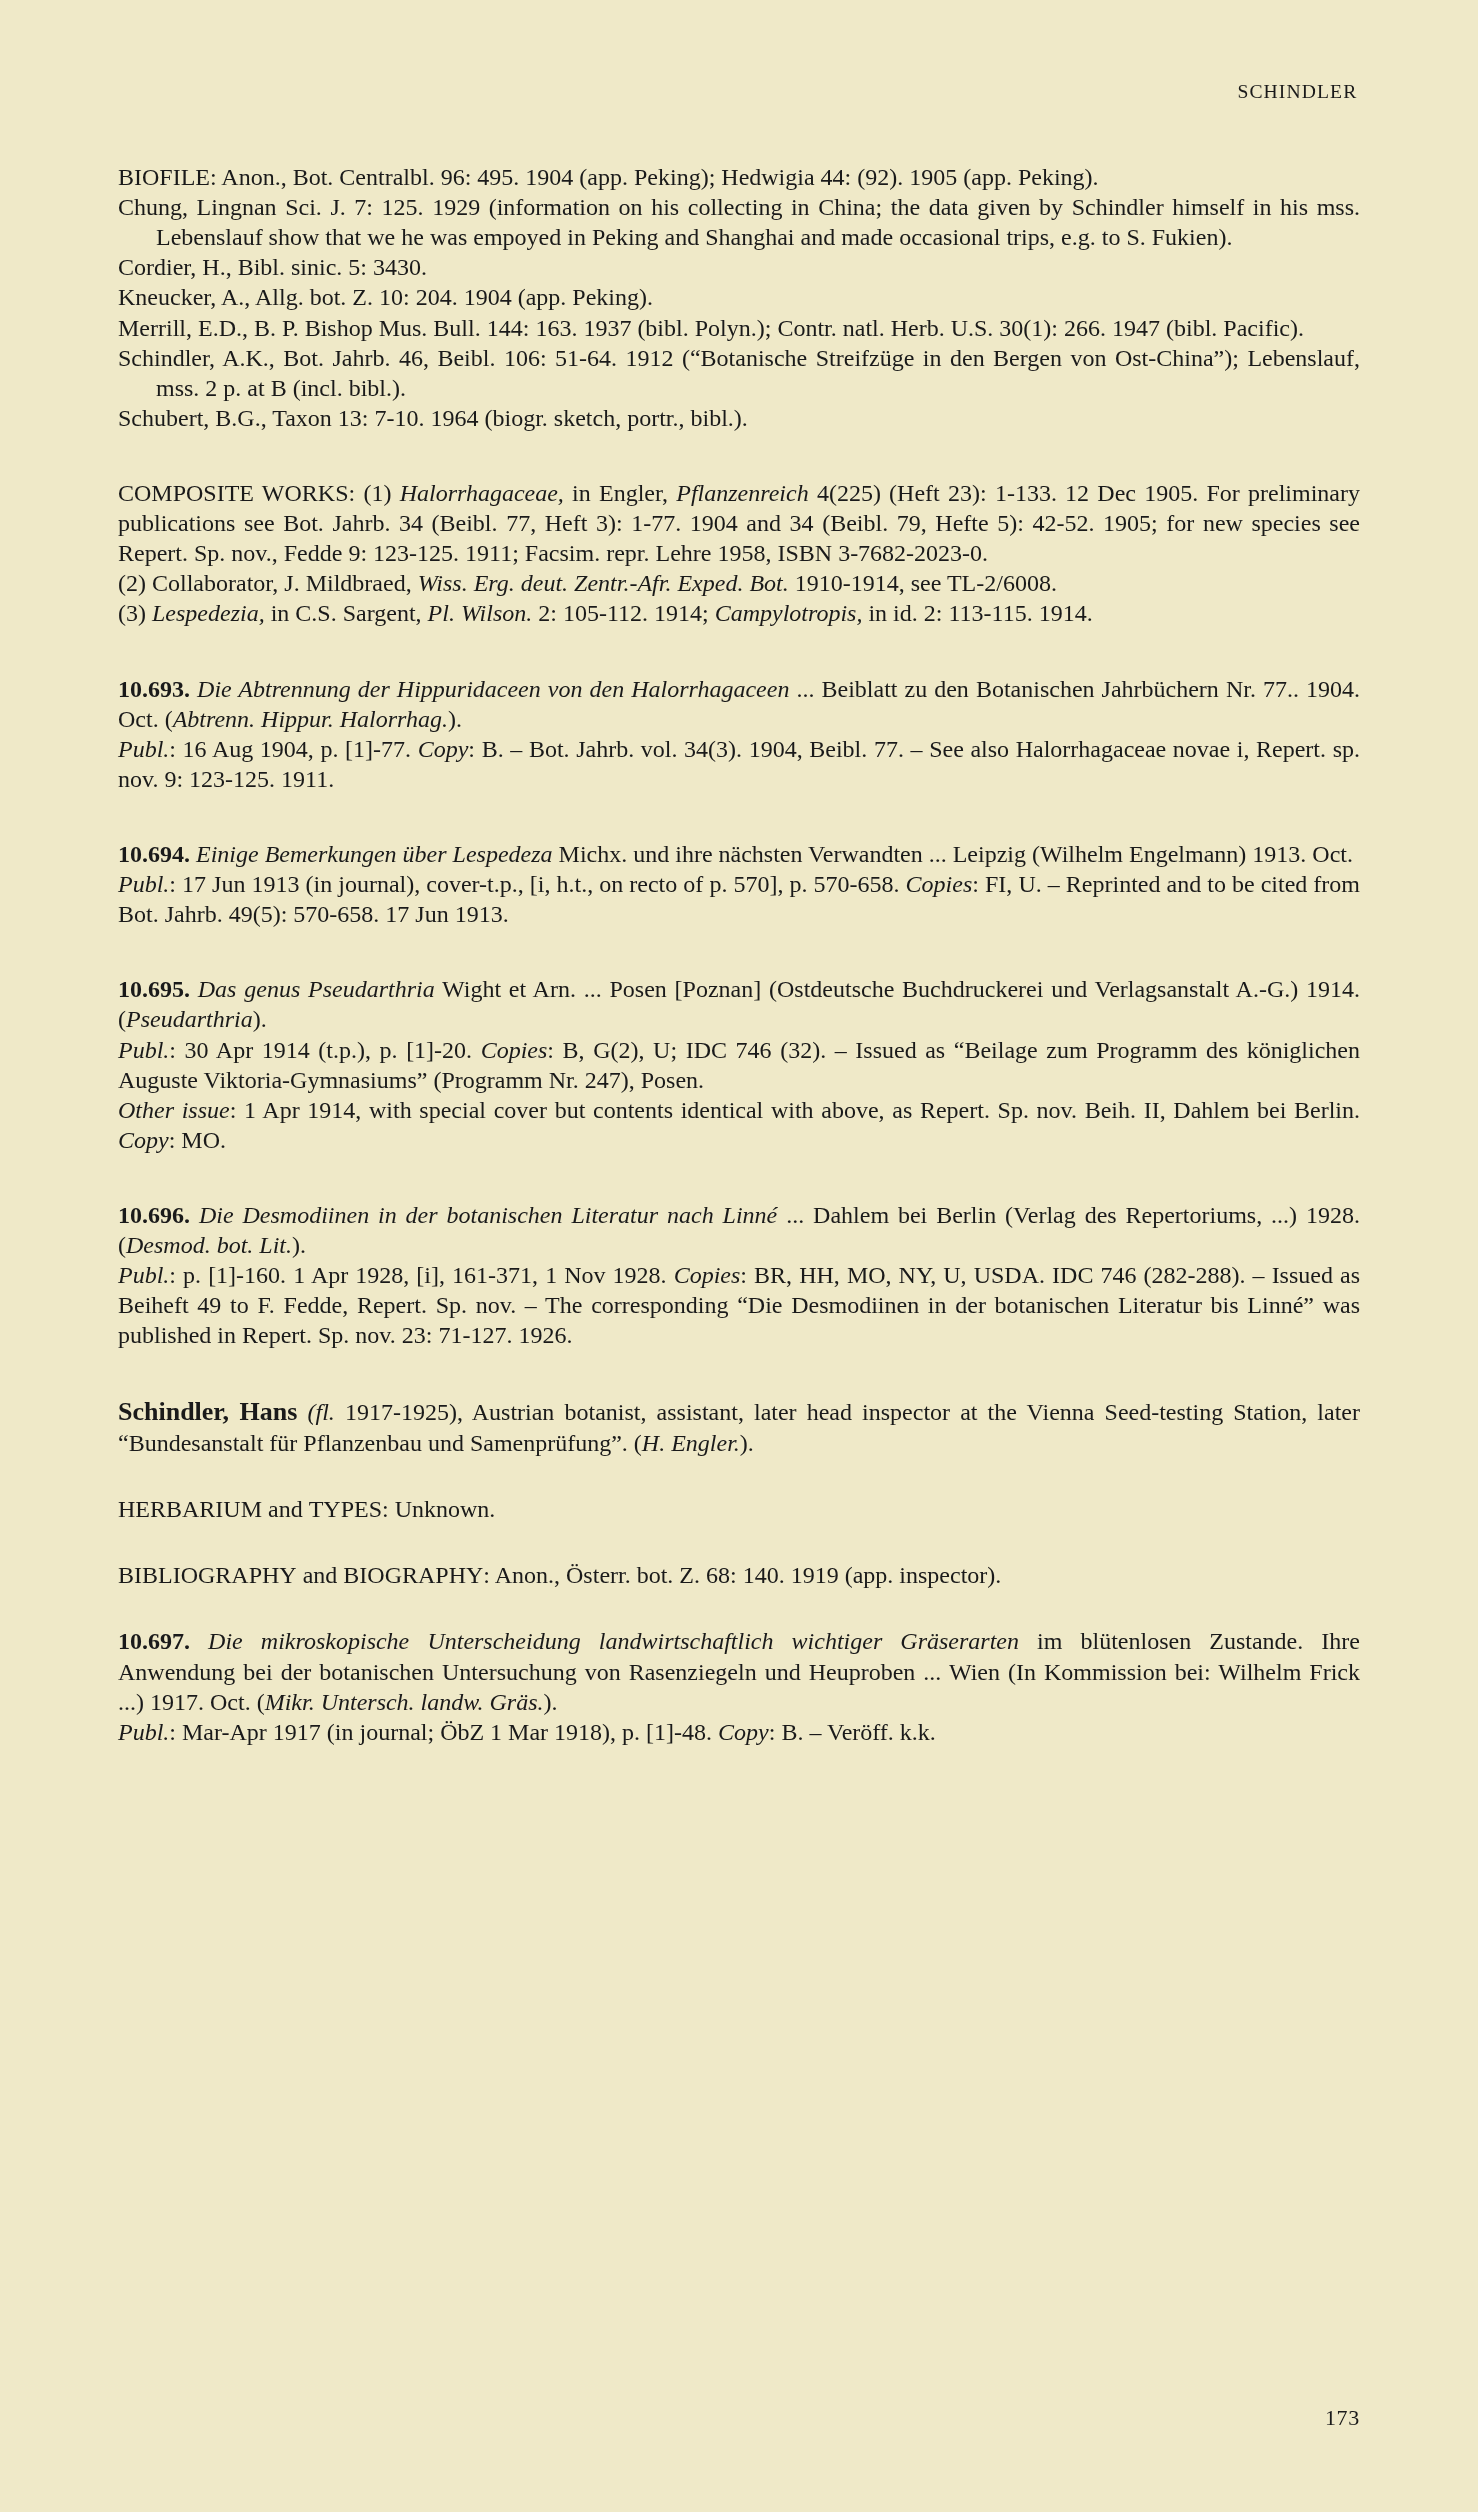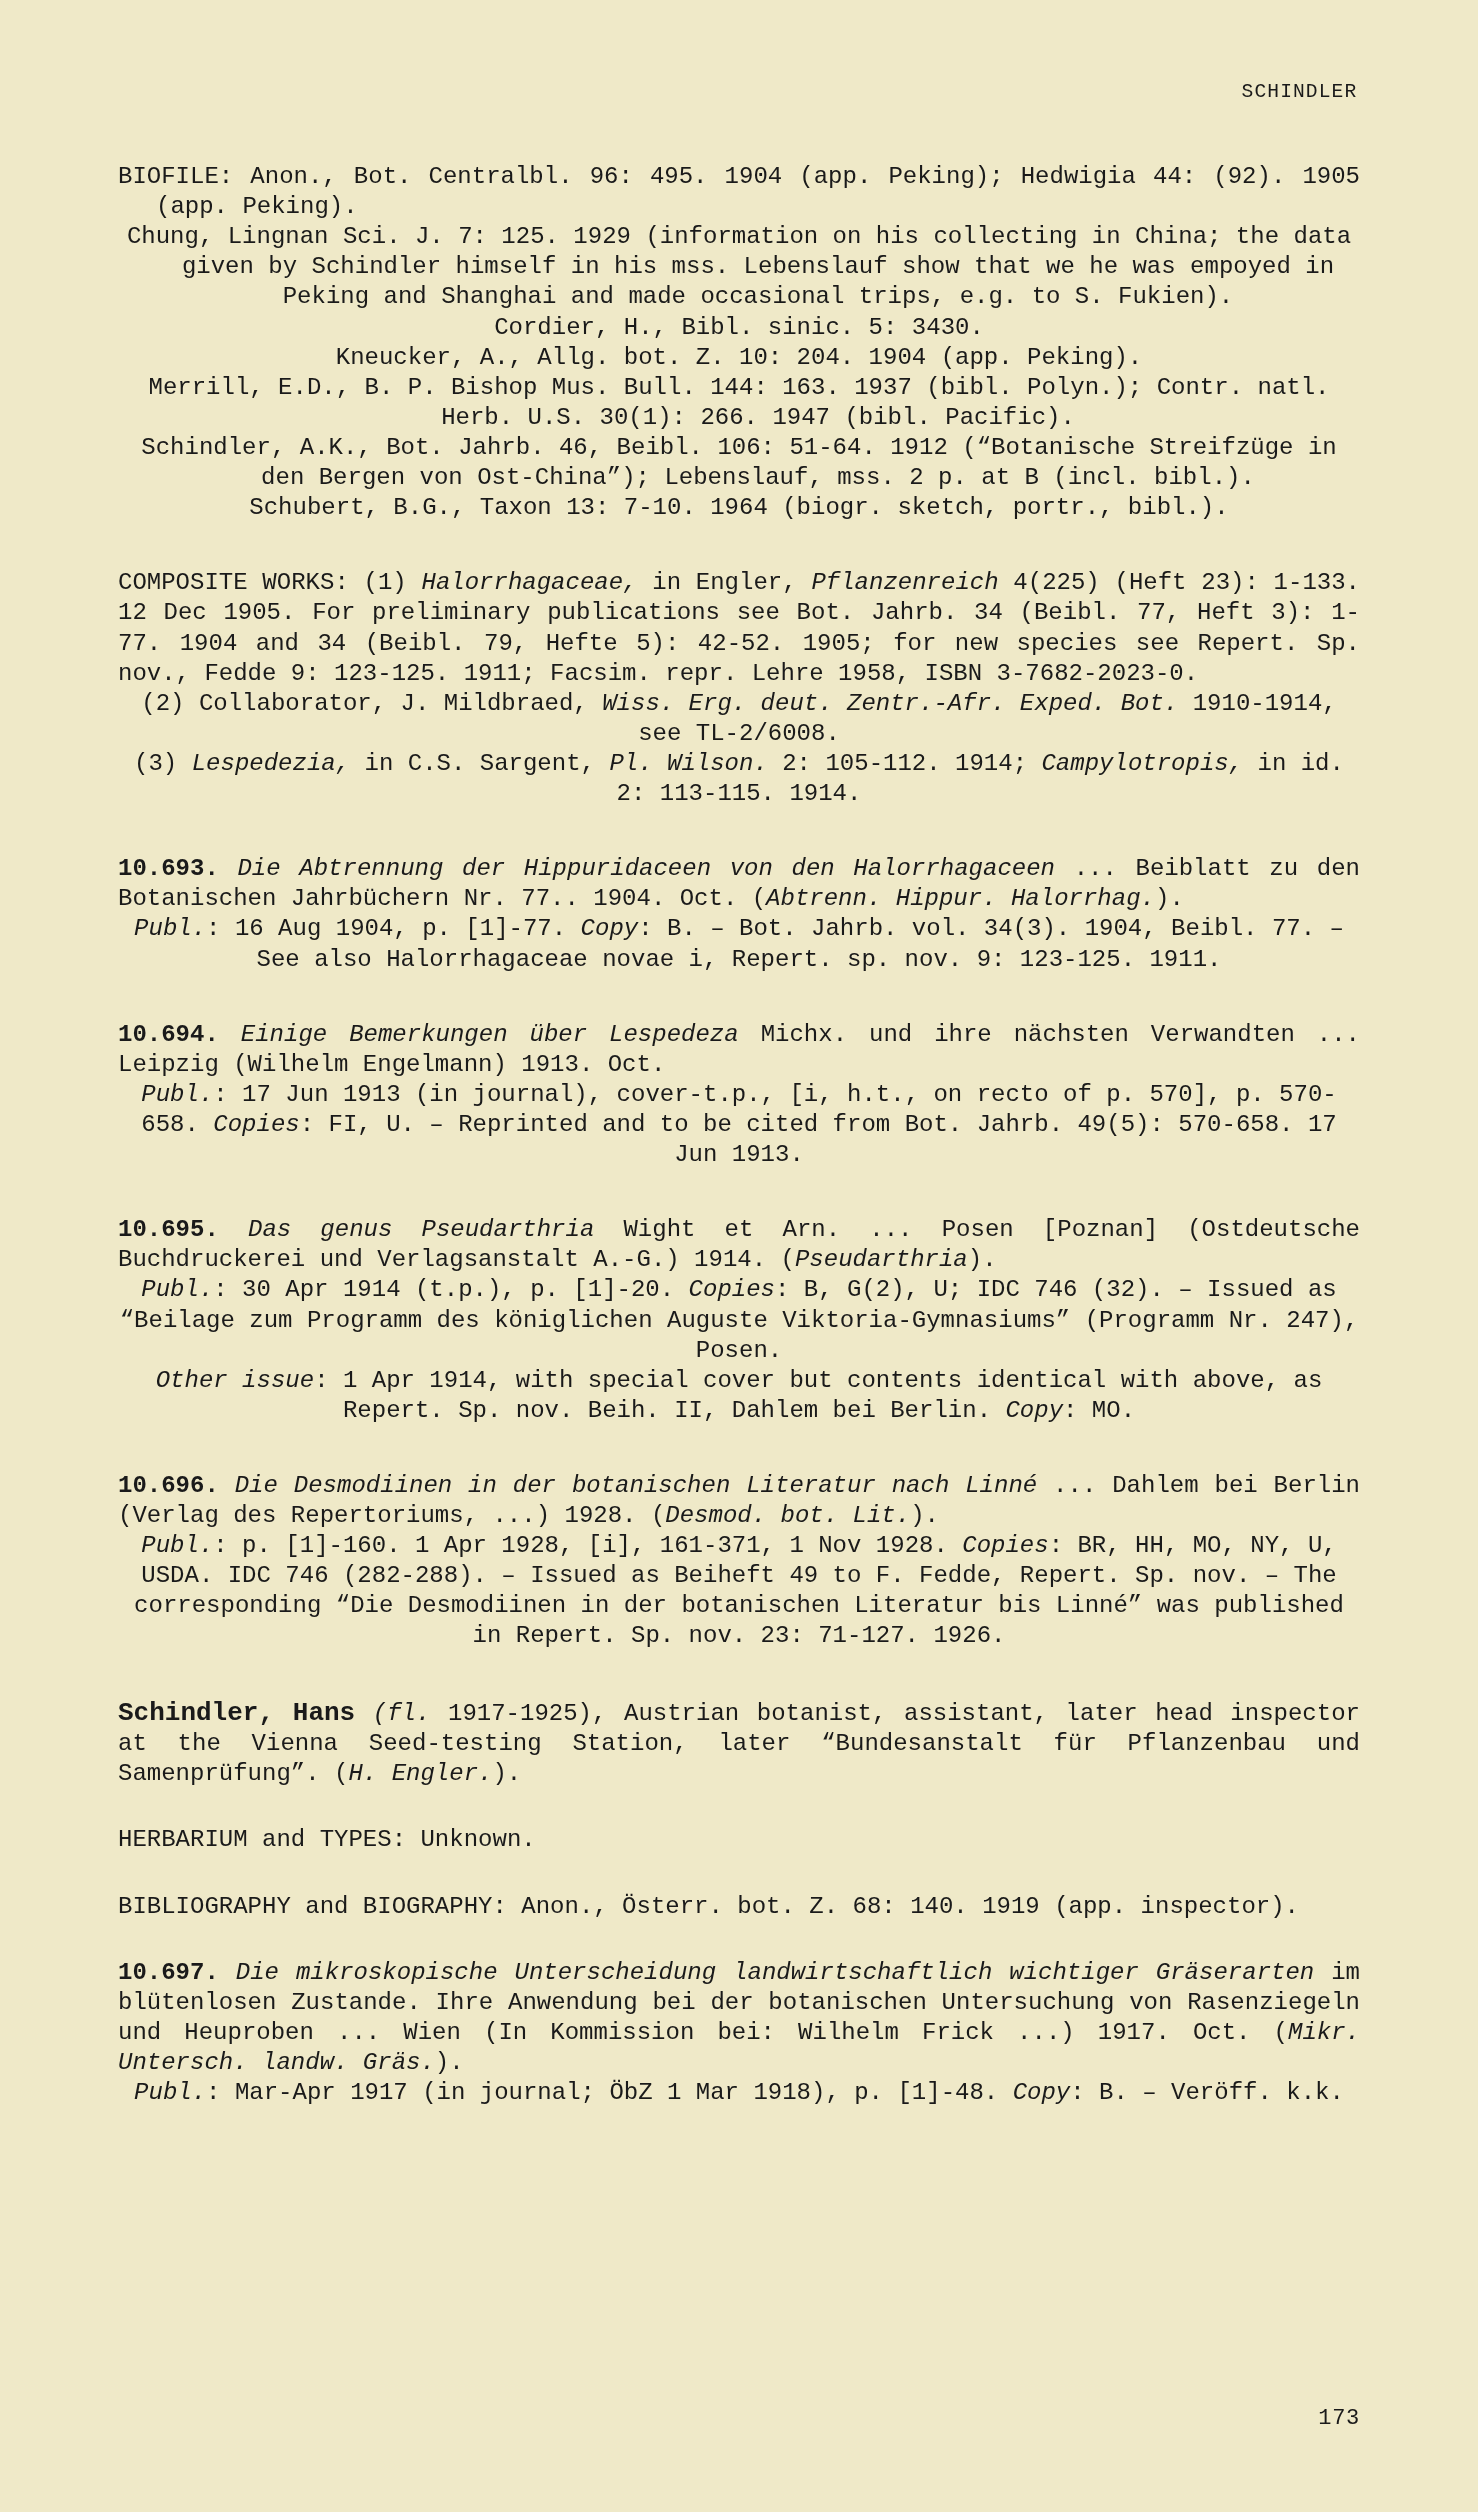--- a/index.html
+++ b/index.html
@@ -16,38 +16,37 @@
     overflow: hidden;
   }
   .page {
     position: absolute;
     top: 0; left: 0;
     width: 1478px;
     height: 2512px;
     background: #efe9c8;
     box-sizing: border-box;
     padding: 81px 118px 0 118px;
-    font-family: Liberation Mono, monospace;
   }
   .running-head {
     text-align: right;
     font-size: 19.6px;
     letter-spacing: 1.1px;
     font-variant: small-caps;
     text-transform: uppercase;
     margin-bottom: 59px;
     padding-right: 2.7px;
   }
   .block {
     font-size: 24px;
     line-height: 1.255;
     text-align: justify;
     margin-bottom: 0;
   }
-  .block + .block { margin-top: 0; text-align: center; }
+  .block + .block { margin-top: 0; }
   .hang {
     padding-left: 38px;
     text-indent: -38px;
   }
   .gap-m { height: 36px; }
   .gap-l { height: 45px; }
   .sc-up {
     font-variant: small-caps;
   }
   i, .it { font-style: italic; }

